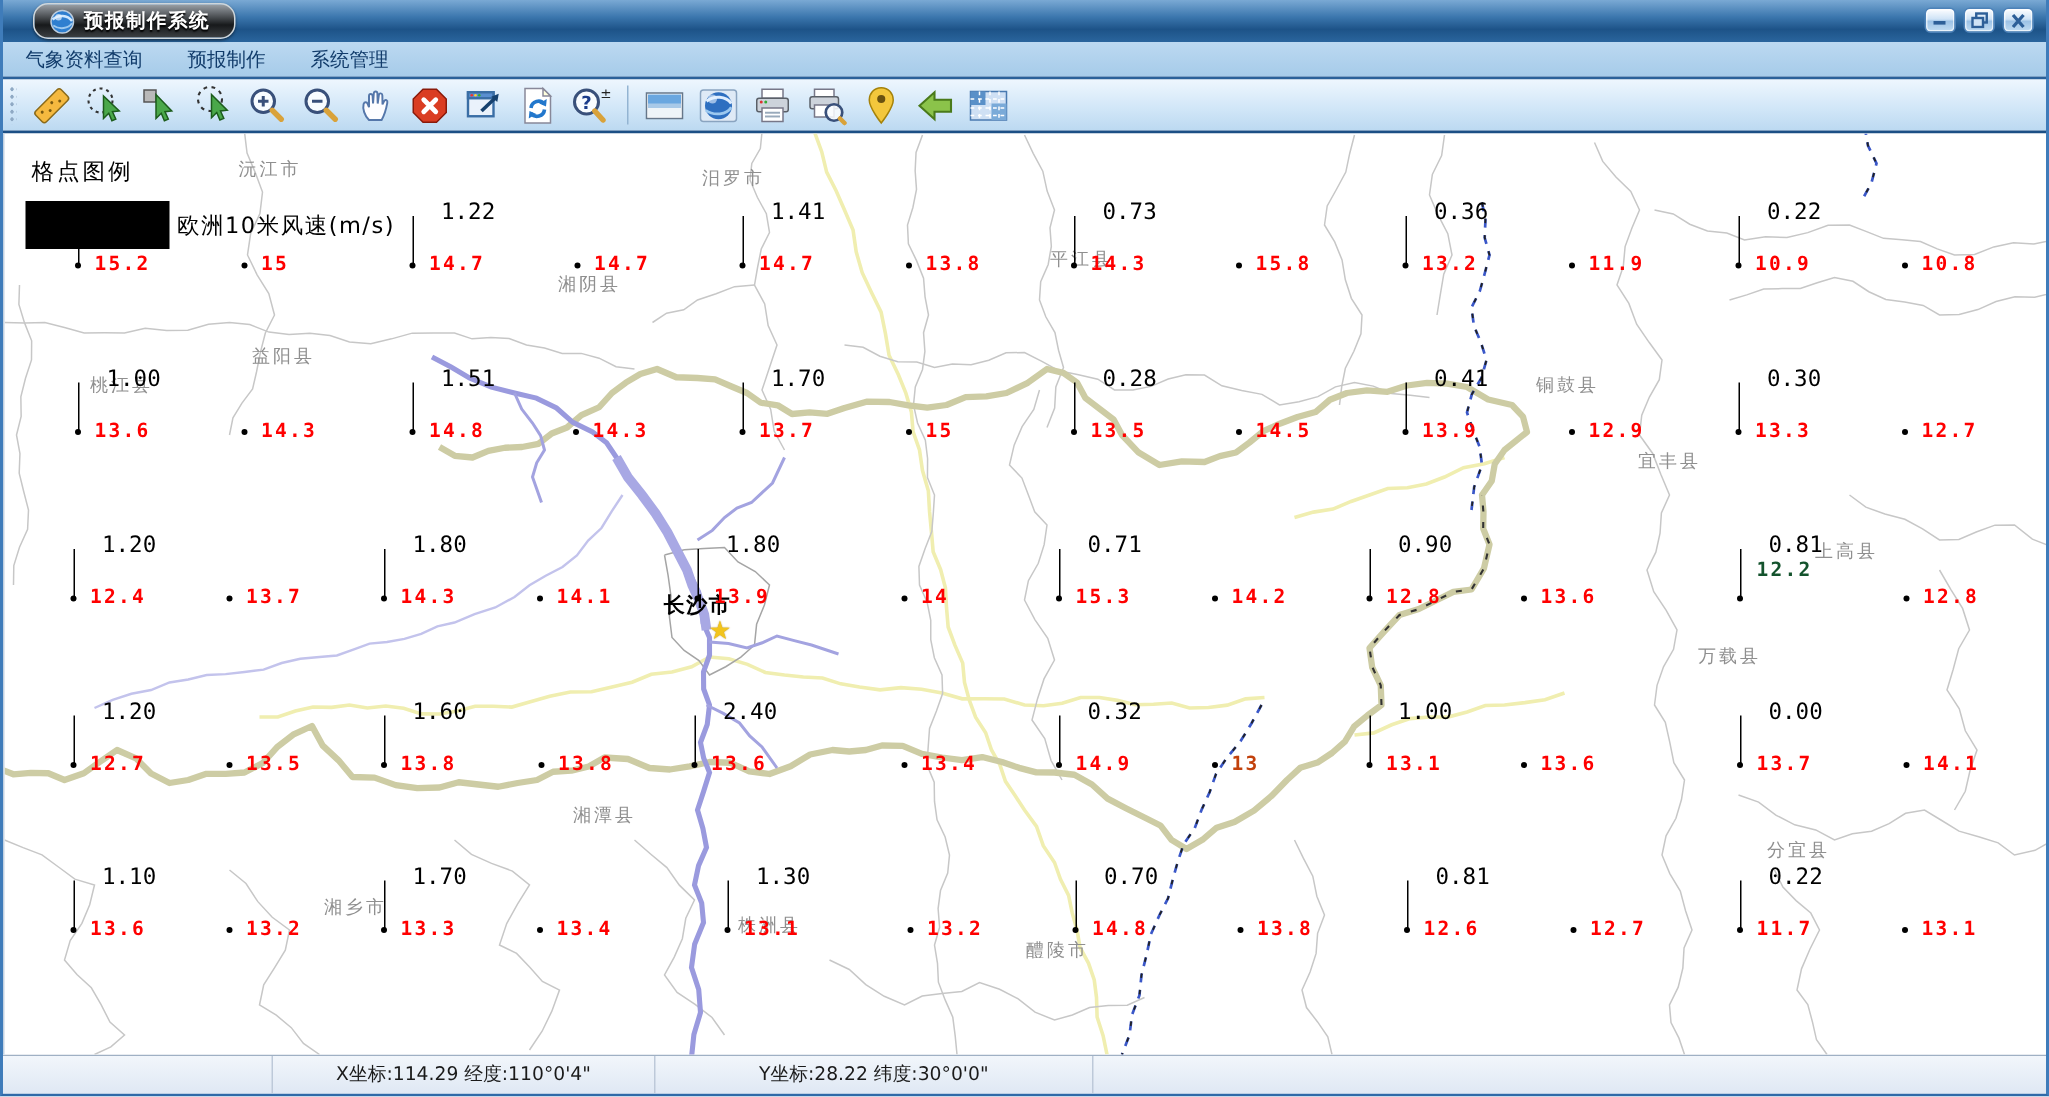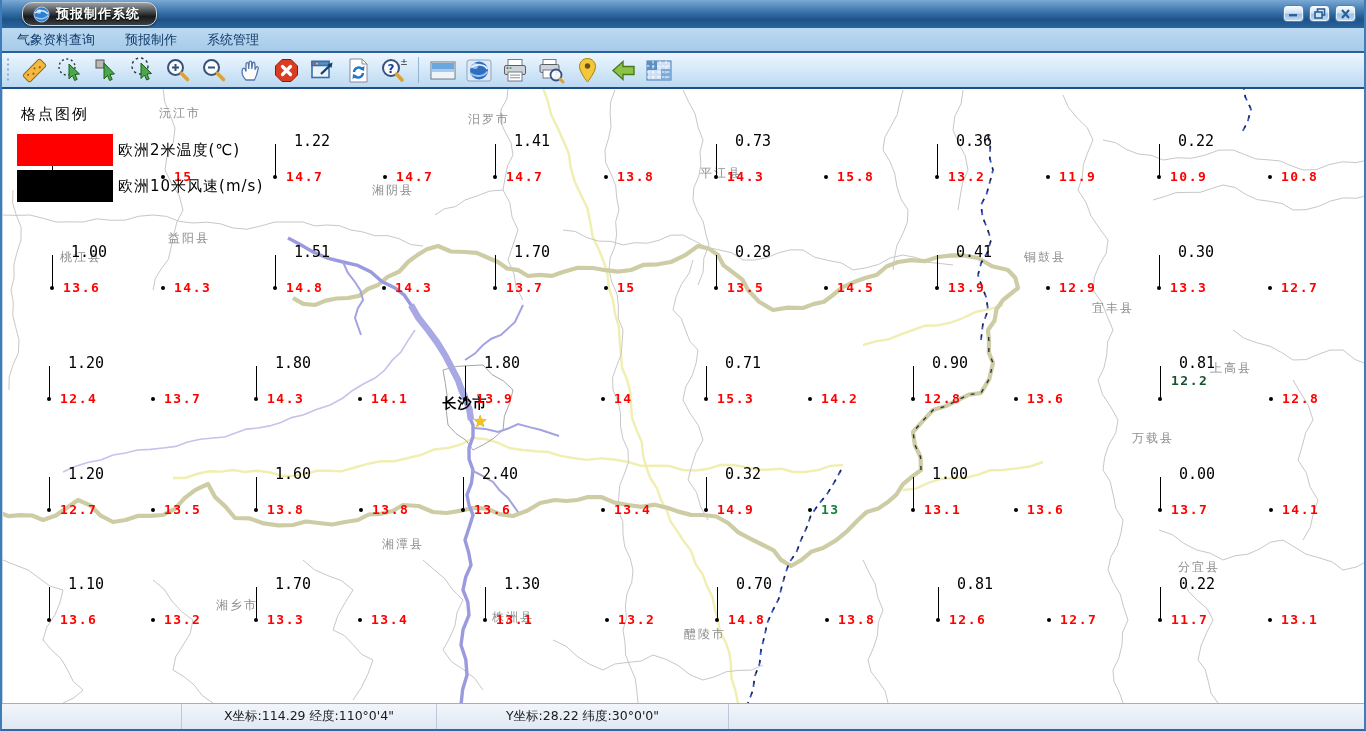--- a/index.html
+++ b/index.html
@@ -294,24 +294,20 @@
         <path d="M985,46L987.3,57.6L986.8,69.5L990.0,81.0L986.9,93.0L983.6,104.9L978.0,116.0L979.6,128.2L984.3,139.4L988.0,151.0L984.6,163.0L978.2,173.9L975.0,186.0L978.9,197.5L983.4,208.8L985.0,221.0L979.8,235.6L978.0,251.0" stroke="#3a57c8" stroke-width="1.8" fill="none" stroke-dasharray="6 5"></path>
         <path d="M1240,-5L1242.3,8.0L1248.0,20.0L1244.6,33.1L1238.0,45.0" stroke="#3a57c8" stroke-width="1.8" fill="none" stroke-dasharray="6 5"></path>
         <path d="M838,381L831.3,393.3L824.0,405.2L815.0,416.0L807.7,426.9L803.4,439.2L798.0,451.0L793.5,463.1L786.1,473.8L782.0,486.0L778.7,497.9L775.7,509.9L770.0,521.0L764.3,533.8L761.4,547.5L758.0,561.0L756.6,574.6L751.7,587.5L750.0,601.0L745.0,614.0" stroke="#222" stroke-width="1.2" fill="none" stroke-dasharray="3 8"></path>
         <path d="M985,46L987.3,57.6L986.8,69.5L990.0,81.0L986.9,93.0L983.6,104.9L978.0,116.0L979.6,128.2L984.3,139.4L988.0,151.0L984.6,163.0L978.2,173.9L975.0,186.0L978.9,197.5L983.4,208.8L985.0,221.0L979.8,235.6L978.0,251.0" stroke="#222" stroke-width="1.2" fill="none" stroke-dasharray="3 8"></path>
         <path d="M1240,-5L1242.3,8.0L1248.0,20.0L1244.6,33.1L1238.0,45.0" stroke="#222" stroke-width="1.2" fill="none" stroke-dasharray="3 8"></path>
       </svg>
 
     <div class="legend">
       <div class="lg-title">格点图例</div>
       <div class="lg-row">
-        <span class="lg-swatch" style="background: rgb(255, 0, 0);"></span>
-        <span class="lg-label">欧洲2米温度(℃)</span>
-      </div>
-      <div class="lg-row">
         <span class="lg-swatch" style="background: rgb(0, 0, 0);"></span>
         <span class="lg-label">欧洲10米风速(m/s)</span>
       </div>
     </div>
   <div class="city" style="left: 177px; top: 24px;">沅江市</div>
       <div class="city" style="left: 486px; top: 30px;">汨罗市</div>
       <div class="city" style="left: 718px; top: 84px;">平江县</div>
       <div class="city" style="left: 390px; top: 101px;">湘阴县</div>
       <div class="city" style="left: 186px; top: 149px;">益阳县</div>
       <div class="city" style="left: 78px; top: 168px;">桃江县</div>
@@ -537,21 +533,21 @@
         <span class="temp" style="left:611px;top:413px;color:#ff0000">13.4</span>
       </div>
       <div class="gp">
         <span class="dot" style="left:701px;top:419px"></span>
         <span class="barb" style="left:702.5px;top:388px;height:33px"></span>
         <span class="wind" style="left:722px;top:376px">0.32</span>
         <span class="temp" style="left:714px;top:413px;color:#ff0000">14.9</span>
       </div>
       <div class="gp">
         <span class="dot" style="left:805px;top:419px"></span>
-        <span class="temp" style="left:818px;top:413px;color:#15803d">13</span>
+        <span class="temp" style="left:818px;top:413px;color:#c2410c">13</span>
       </div>
       <div class="gp">
         <span class="dot" style="left:908px;top:419px"></span>
         <span class="barb" style="left:909.5px;top:388px;height:33px"></span>
         <span class="wind" style="left:929px;top:376px">1.00</span>
         <span class="temp" style="left:921px;top:413px;color:#ff0000">13.1</span>
       </div>
       <div class="gp">
         <span class="dot" style="left:1011px;top:419px"></span>
         <span class="temp" style="left:1024px;top:413px;color:#ff0000">13.6</span>

